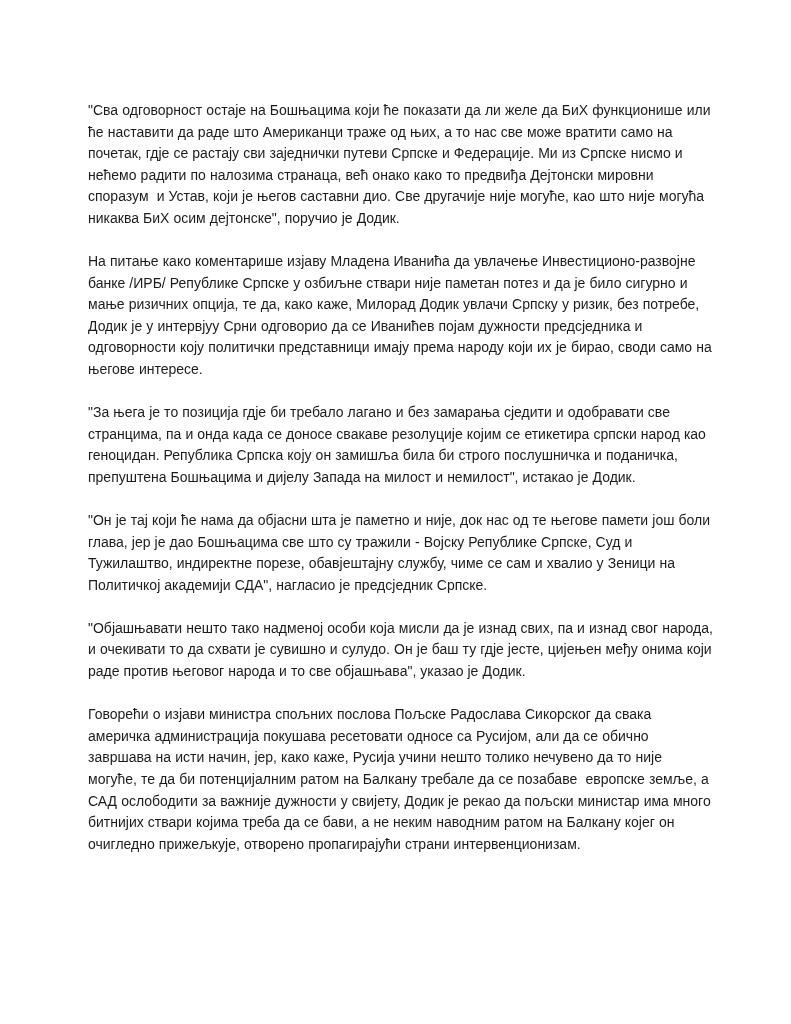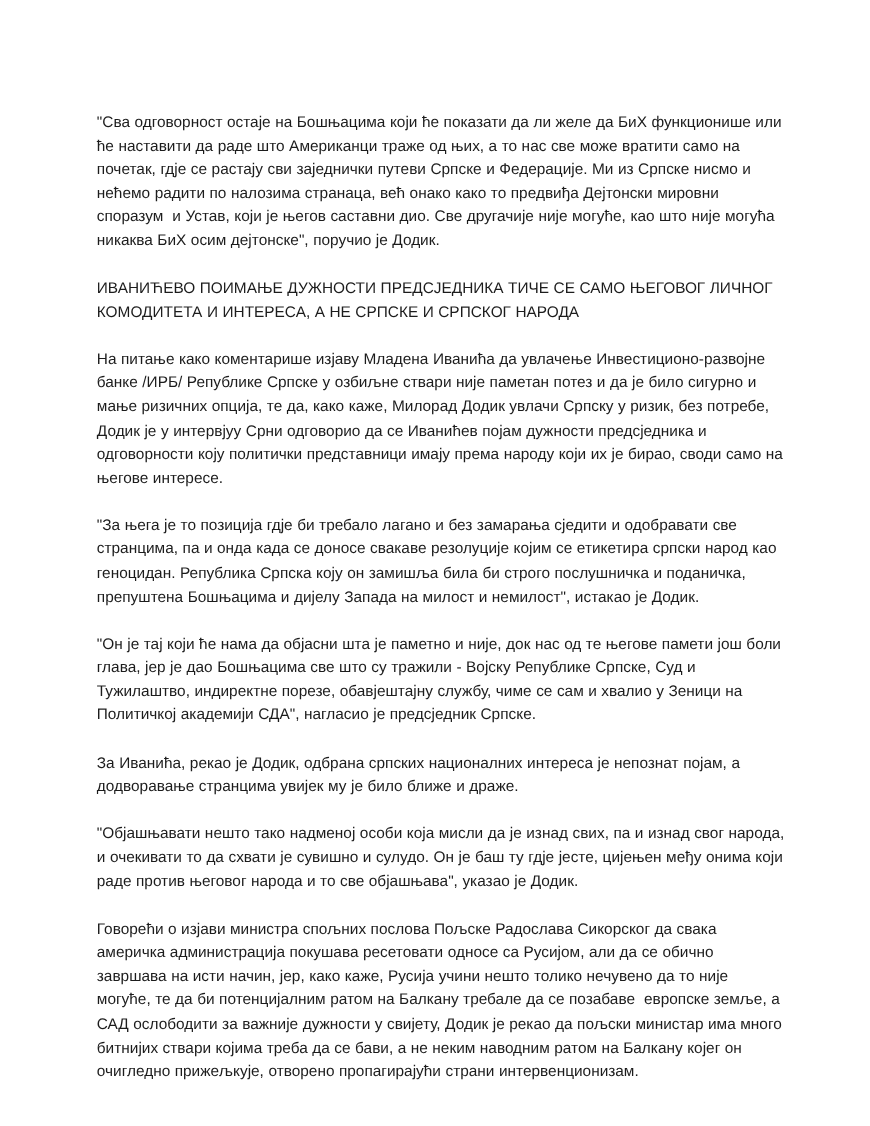--- a/index.html
+++ b/index.html
@@ -32,21 +32,19 @@
   .doc-heading {
     
     font-weight: 400;
   }
 </style>
 </head>
 <body>
 
 <div class="page">
   <p class="doc-paragraph">"Сва одговорност остаје на Бошњацима који ће показати да ли желе да БиХ функционише или ће наставити да раде што Американци траже од њих, а то нас све може вратити само на почетак, гдје се растају сви заједнички путеви Српске и Федерације. Ми из Српске нисмо и нећемо радити по налозима странаца, већ онако како то предвиђа Дејтонски мировни споразум  и Устав, који је његов саставни дио. Све другачије није могуће, као што није могућа никаква БиХ осим дејтонске", поручио је Додик.</p>
-  <p class="doc-heading">ИВАНИЋЕВО ПОИМАЊЕ ДУЖНОСТИ ПРЕДСЈЕДНИКА ТИЧЕ СЕ САМО ЊЕГОВОГ ЛИЧНОГ КОМОДИТЕТА И ИНТЕРЕСА, А НЕ СРПСКЕ И СРПСКОГ НАРОДА</p>
   <p class="doc-paragraph">На питање како коментарише изјаву Младена Иванића да увлачење Инвестиционо-развојне банке /ИРБ/ Републике Српске у озбиљне ствари није паметан потез и да је било сигурно и мање ризичних опција, те да, како каже, Милорад Додик увлачи Српску у ризик, без потребе, Додик је у интервјуу Срни одговорио да се Иванићев појам дужности предсједника и одговорности коју политички представници имају према народу који их је бирао, своди само на његове интересе.</p>
   <p class="doc-paragraph">"За њега је то позиција гдје би требало лагано и без замарања сједити и одобравати све странцима, па и онда када се доносе свакаве резолуције којим се етикетира српски народ као геноцидан. Република Српска коју он замишља била би строго послушничка и поданичка, препуштена Бошњацима и дијелу Запада на милост и немилост", истакао је Додик.</p>
   <p class="doc-paragraph">"Он је тај који ће нама да објасни шта је паметно и није, док нас од те његове памети још боли глава, јер је дао Бошњацима све што су тражили - Војску Републике Српске, Суд и Тужилаштво, индиректне порезе, обавјештајну службу, чиме се сам и хвалио у Зеници на Политичкој академији СДА", нагласио је предсједник Српске.</p>
-  <p class="doc-paragraph">За Иванића, рекао је Додик, одбрана српских националних интереса је непознат појам, а додворавање странцима увијек му је било ближе и драже.</p>
   <p class="doc-paragraph">"Објашњавати нешто тако надменој особи која мисли да је изнад свих, па и изнад свог народа, и очекивати то да схвати је сувишно и сулудо. Он је баш ту гдје јесте, цијењен међу онима који раде против његовог народа и то све објашњава", указао је Додик.</p>
   <p class="doc-paragraph">Говорећи о изјави министра спољних послова Пољске Радослава Сикорског да свака  америчка администрација покушава ресетовати односе са Русијом, али да се обично завршава на исти начин, јер, како каже, Русија учини нешто толико нечувено да то није могуће, те да би потенцијалним ратом на Балкану требале да се позабаве  европске земље, а САД ослободити за важније дужности у свијету, Додик је рекао да пољски министар има много битнијих ствари којима треба да се бави, а не неким наводним ратом на Балкану којег он очигледно прижељкује, отворено пропагирајући страни интервенционизам.</p>
 
 </div>
 
 </body></html>

